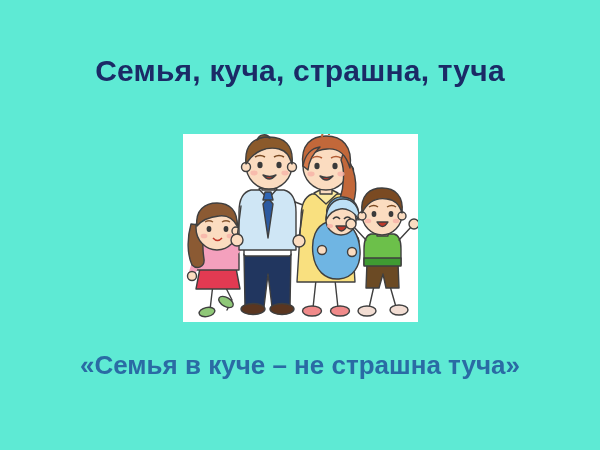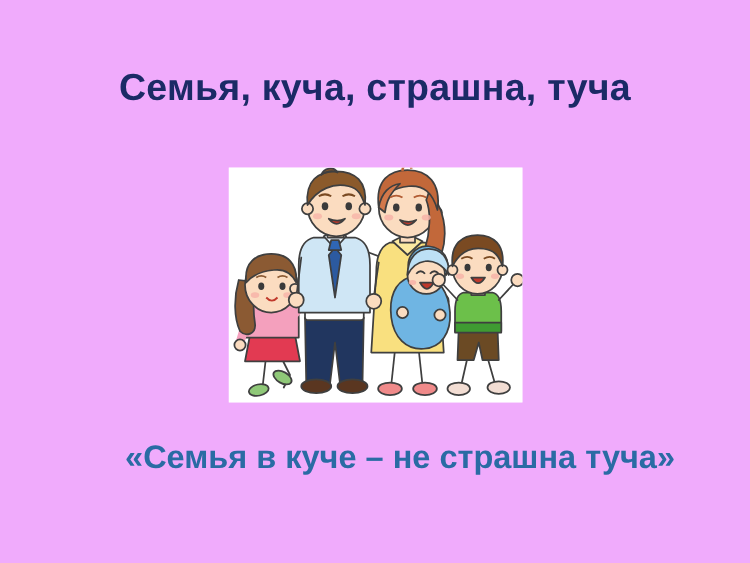--- a/index.html
+++ b/index.html
@@ -9,21 +9,21 @@
   body {
     width: 600px;
     height: 450px;
     overflow: hidden;
     font-family: "Liberation Sans", sans-serif;
   }
   .slide {
     position: relative;
     width: 600px;
     height: 450px;
-    background: #f0abfc;
+    background: #5eead4;
     overflow: hidden;
   }
   .slide-title {
     position: absolute;
     left: 0;
     top: 54px;
     width: 600px;
     text-align: center;
     font-family: "Liberation Sans", sans-serif;
     font-weight: bold;
@@ -45,21 +45,21 @@
   .picture-frame svg {
     display: block;
     width: 235px;
     height: 188px;
   }
   .slide-caption {
     position: absolute;
     left: 60px;
     top: 347px;
     width: 480px;
-    text-align: right;
+    text-align: center;
     font-family: "Liberation Sans", sans-serif;
     font-weight: bold;
     font-size: 26px;
     line-height: 36px;
     color: #2a6ba4;
   }
 </style>
 </head>
 <body>
 

